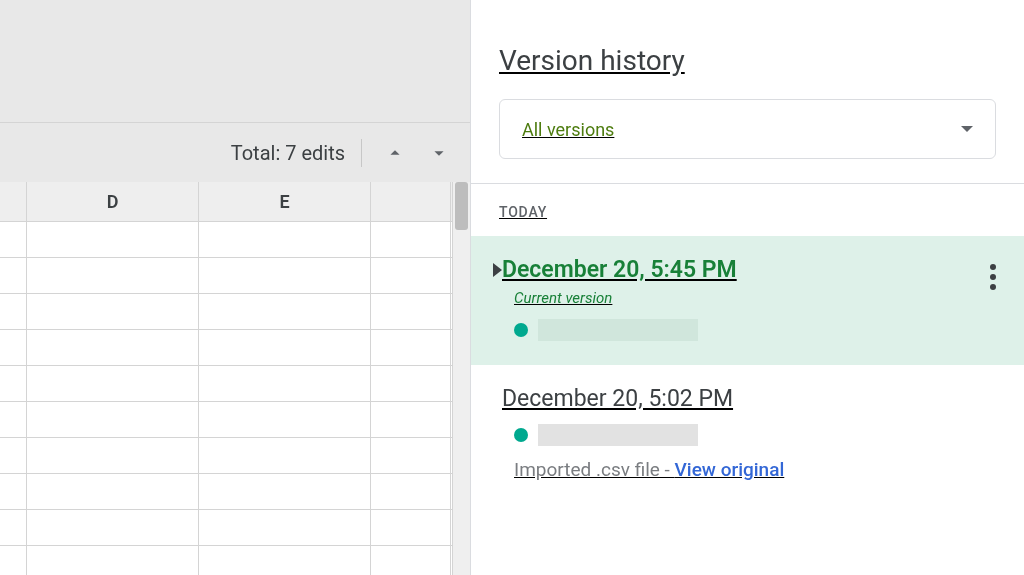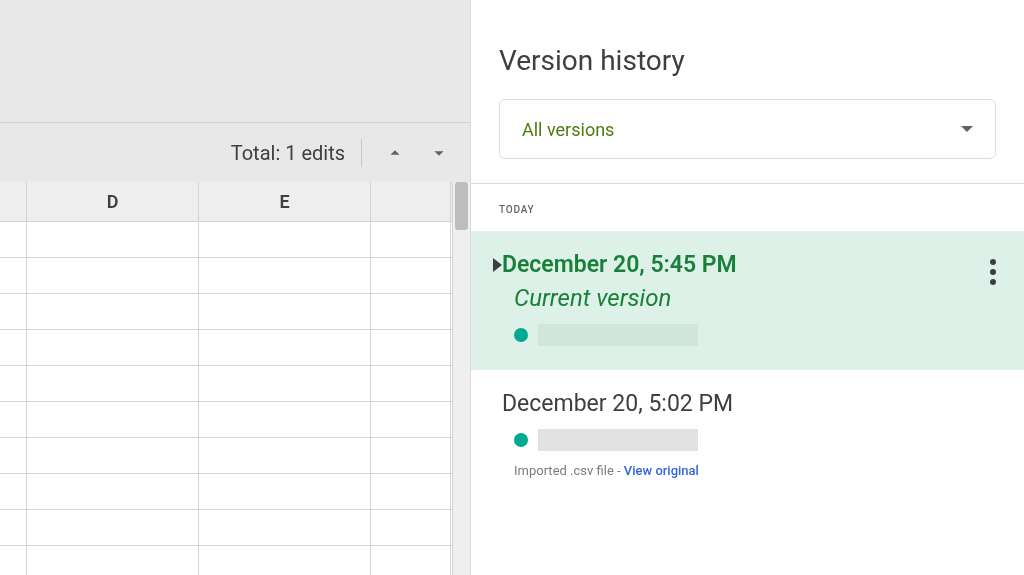--- a/index.html
+++ b/index.html
@@ -117,20 +117,21 @@
       border-radius: 3px;
     }
     
     
     .panel {
       flex: 1;
       background: #fff;
       display: flex;
       flex-direction: column;
       border-left: 1px solid #dadce0;
+      text-decoration: underline;
     }
     .panel-title {
       font-size: 28px;
       color: #3c4043;
       padding: 44px 28px 22px 28px;
       font-weight: 400;
     }
     .dropdown {
       margin: 0 28px 24px 28px;
       height: 60px;
@@ -150,21 +151,21 @@
       width: 0; height: 0;
       border-left: 6px solid transparent;
       border-right: 6px solid transparent;
       border-top: 6px solid #5f6368;
     }
     .panel-divider {
       height: 1px;
       background: #dadce0;
     }
     .section-label {
-      font-size: 10px;
+      font-size: 14px;
       letter-spacing: 0.8px;
       color: #5f6368;
       font-weight: 500;
       padding: 20px 28px 16px 28px;
     }
     
     .version-item {
       padding: 20px 22px 24px 22px;
       position: relative;
     }
@@ -189,21 +190,21 @@
     .v-time {
       font-size: 23px;
       font-weight: 600;
       color: #188038;
     }
     .v-time.normal {
       color: #3c4043;
       font-weight: 400;
     }
     .v-sub {
-      font-size: 24px;
+      font-size: 15px;
       font-style: italic;
       color: #188038;
       margin-left: 21px;
       margin-top: 6px;
     }
     .v-author {
       display: flex;
       align-items: center;
       gap: 10px;
       margin-left: 21px;
@@ -220,21 +221,21 @@
       width: 160px;
       height: 22px;
       background: #e2e2e2;
     }
     .version-item.selected .author-name-placeholder {
       background: #d0e6dc;
     }
     .v-note {
       margin-left: 21px;
       margin-top: 12px;
-      font-size: 13px;
+      font-size: 19px;
       color: #7a7d81;
     }
     .v-note .link {
       color: #3367d6;
       font-weight: 500;
       cursor: pointer;
     }
     .more-dots {
       position: absolute;
       right: 22px;
@@ -251,21 +252,21 @@
       background: #3c4043;
       border-radius: 50%;
     }
   </style>
 </head>
 <body>
 
 <div class="sheet-area">
   <div class="sheet-top-spacer"></div>
   <div class="edits-bar">
-    <span class="edits-text">Total: 1 edits</span>
+    <span class="edits-text">Total: 7 edits</span>
     <span class="divider-v"></span>
     <div class="chev-btn">
       <svg viewBox="0 0 24 24">
           <path fill="currentColor" d="M7 14l5-5 5 5z"></path>
         </svg>
     </div>
     <div class="chev-btn">
       <svg viewBox="0 0 24 24">
           <path fill="currentColor" d="M7 10l5 5 5-5z"></path>
         </svg>

